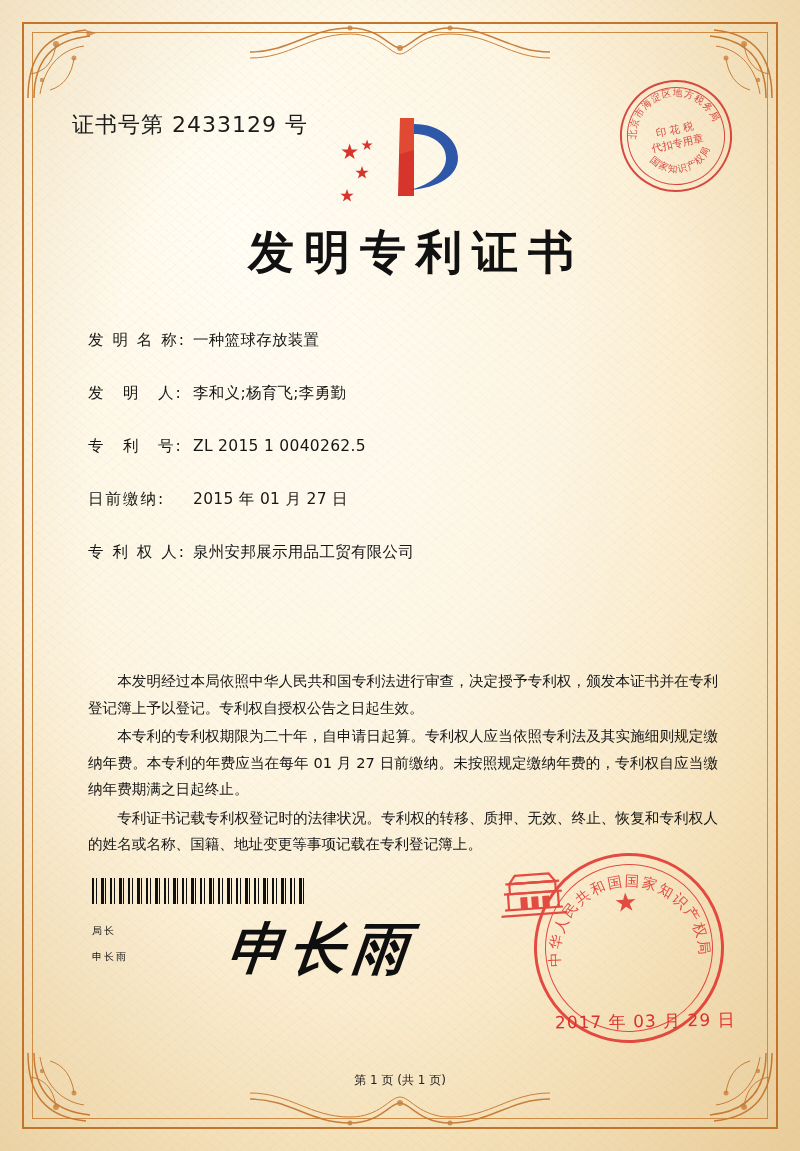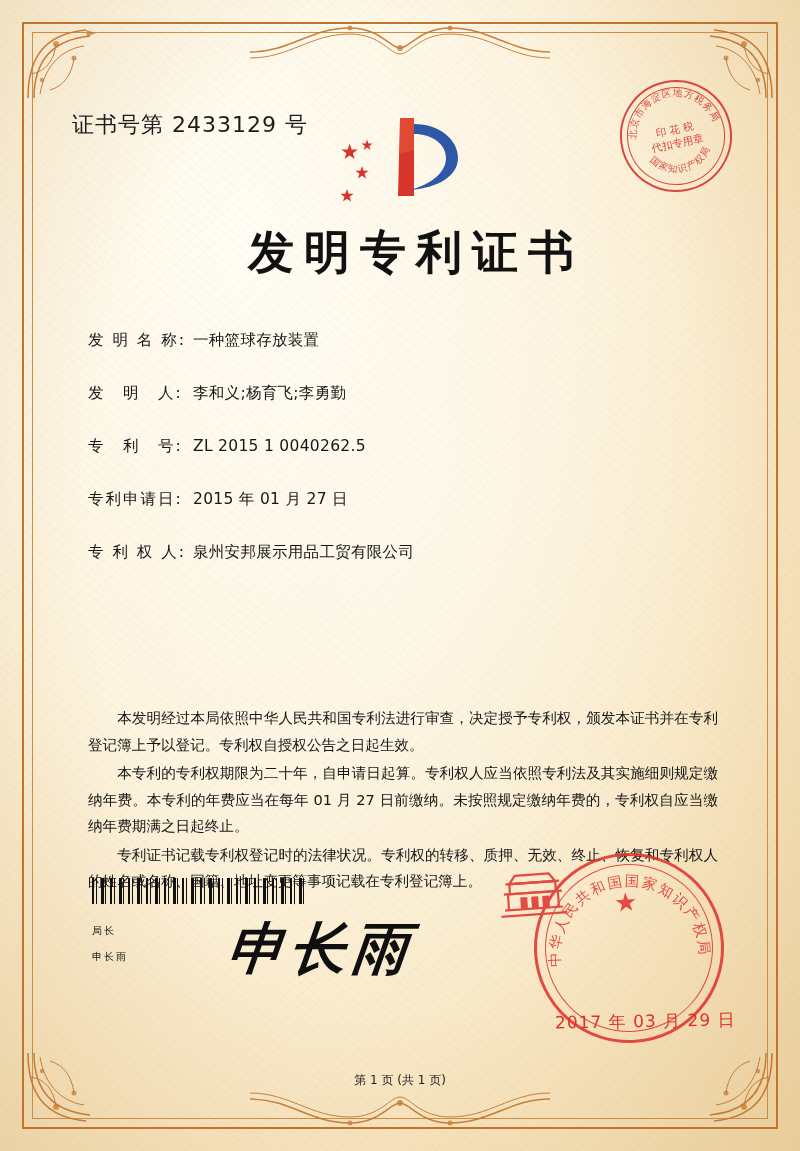--- a/index.html
+++ b/index.html
@@ -98,21 +98,20 @@
     white-space:nowrap;
   }
   .field .lbl{display:inline-block;min-width:105px;letter-spacing:2px;}
   .field .val{letter-spacing:0.3px;}
 
   .paras{
     position:absolute;left:88px;top:668px;width:630px;
     font-size:14.6px;line-height:26.5px;color:#161616;
     font-family:"DejaVu Sans", sans-serif;
     text-align:justify;
-    margin-top:37px;
   }
   .paras p{margin:0 0 2px 0;text-indent:2em;}
 
   
   .barcode{
     position:absolute;left:92px;top:878px;width:215px;height:26px;
     background:
       repeating-linear-gradient(90deg,#111 0 2px, transparent 2px 4px, #111 4px 5px, transparent 5px 9px,#111 9px 12px,transparent 12px 13px,#111 13px 14px,transparent 14px 18px);
   }
 
@@ -302,21 +301,21 @@
     <div class="field">
       <span class="lbl">发 明 名 称:</span><span class="val">一种篮球存放装置</span>
     </div>
     <div class="field">
       <span class="lbl">发　明　人:</span><span class="val">李和义;杨育飞;李勇勤</span>
     </div>
     <div class="field">
       <span class="lbl">专　利　号:</span><span class="val">ZL 2015 1 0040262.5</span>
     </div>
     <div class="field">
-      <span class="lbl">专利申请日:</span><span class="val">2015 年 01 月 27 日</span>
+      <span class="lbl">日前缴纳:</span><span class="val">2015 年 01 月 27 日</span>
     </div>
     <div class="field">
       <span class="lbl">专 利 权 人:</span><span class="val">泉州安邦展示用品工贸有限公司</span>
     </div>
   </div>
 
   <div class="paras">
     <p>本发明经过本局依照中华人民共和国专利法进行审查，决定授予专利权，颁发本证书并在专利登记簿上予以登记。专利权自授权公告之日起生效。</p>
     <p>本专利的专利权期限为二十年，自申请日起算。专利权人应当依照专利法及其实施细则规定缴纳年费。本专利的年费应当在每年 01 月 27 日前缴纳。未按照规定缴纳年费的，专利权自应当缴纳年费期满之日起终止。</p>
     <p>专利证书记载专利权登记时的法律状况。专利权的转移、质押、无效、终止、恢复和专利权人的姓名或名称、国籍、地址变更等事项记载在专利登记簿上。</p>

